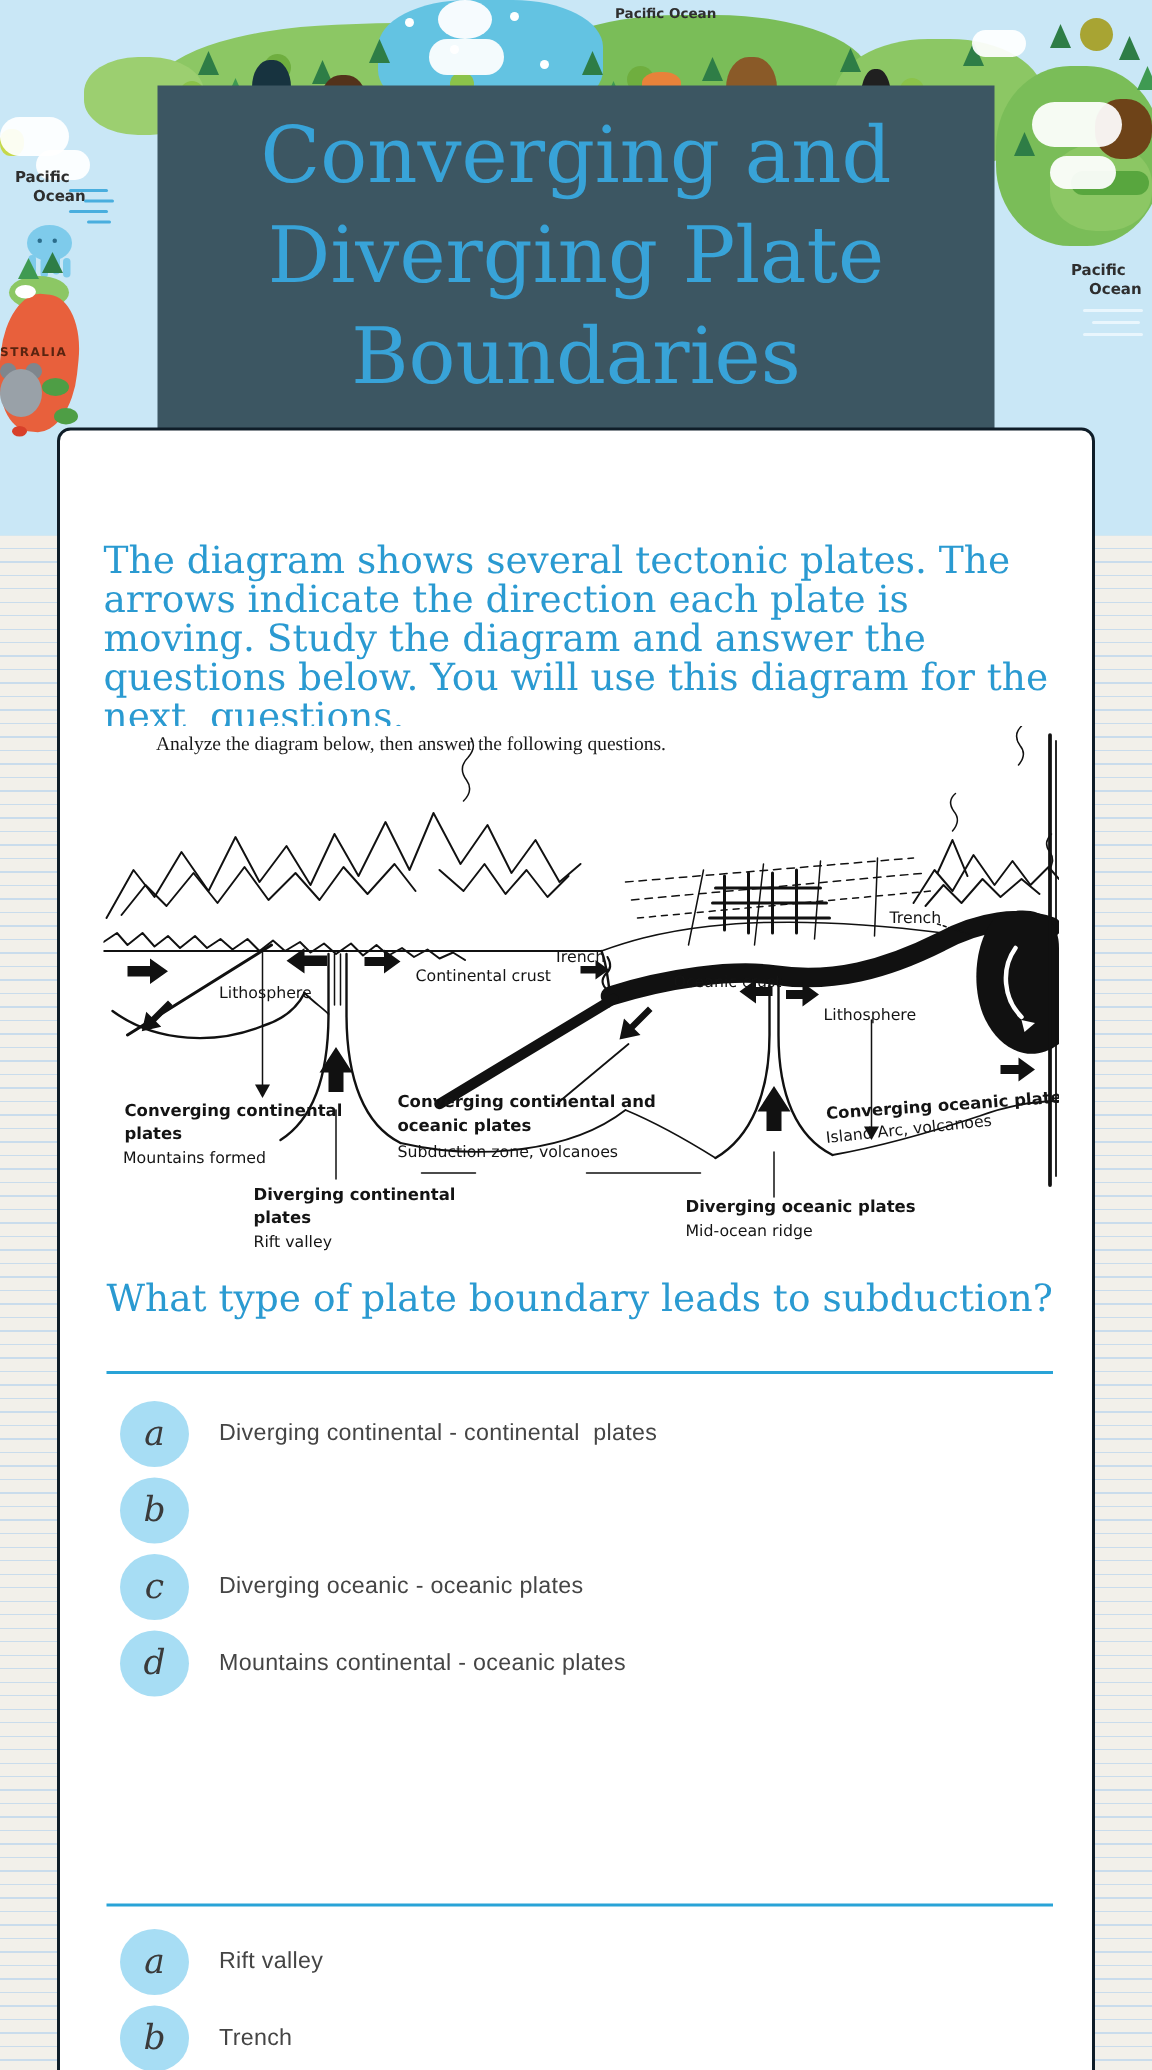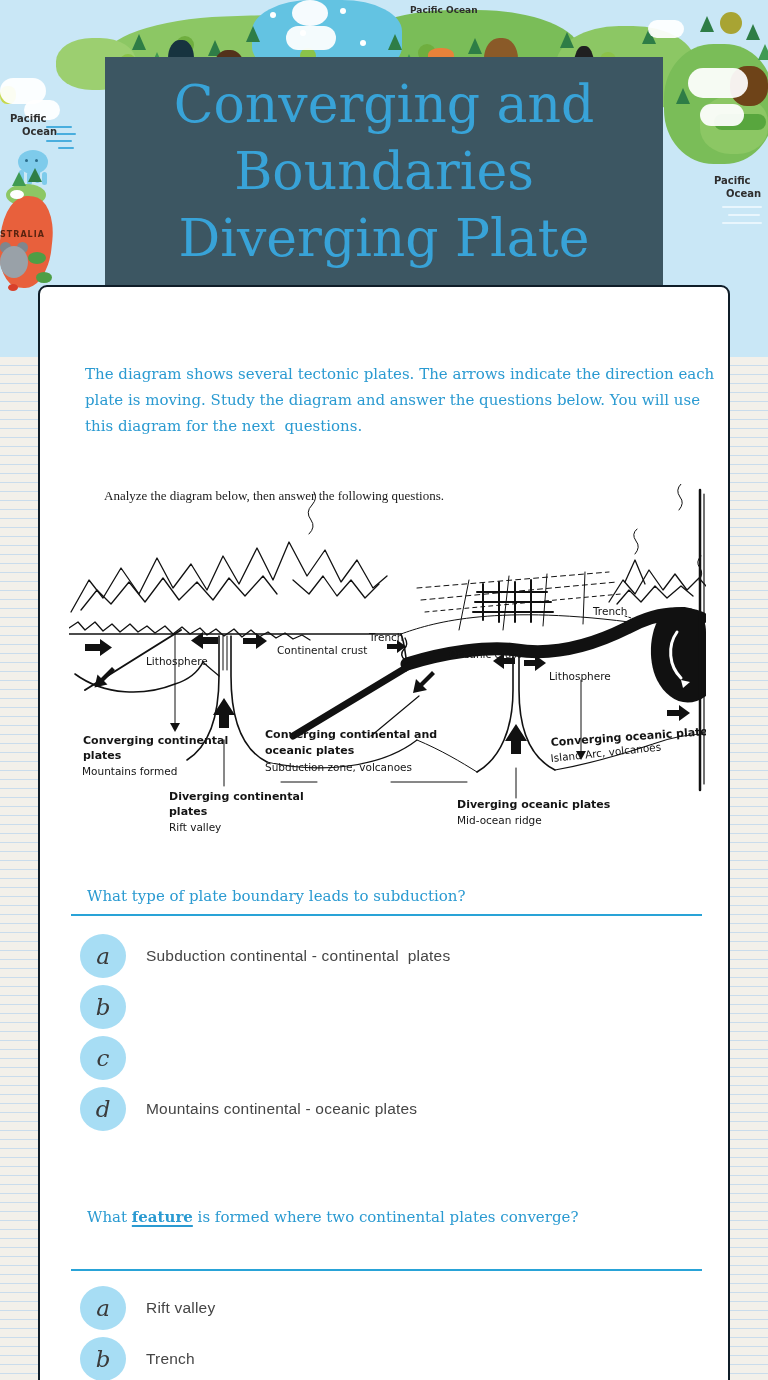--- a/index.html
+++ b/index.html
@@ -34,21 +34,21 @@
   
   .titlebox{position:absolute;left:105px;top:57px;width:558px;height:246px;background:#3c5662;z-index:3;}
   .title{color:#38a3d8;font-family:"DejaVu Serif","Liberation Serif",serif;font-size:52px;line-height:67px;text-align:center;padding-top:14px;}
   
   .card{
     position:absolute;left:38px;top:285px;width:692px;height:1200px;box-sizing:border-box;
     background:#fff;border:2px solid #0f1d28;border-radius:9px;z-index:4;
   }
   .intro,.qhead{
     position:absolute;font-family:"DejaVu Serif","Liberation Serif",serif;
-    font-size:15px;line-height:26px;color:#2a9ad1;white-space:pre-wrap;margin-left:16px;
+    font-size:25px;line-height:26px;color:#2a9ad1;white-space:pre-wrap;
   }
   .intro{left:29px;top:74px;width:640px;}
   .qhead .em{font-weight:bold;text-decoration:underline;text-decoration-thickness:2px;text-underline-offset:3px;}
   .rule{position:absolute;left:31px;width:631px;height:2px;background:#29a3d7;}
   .opts{position:absolute;left:40px;}
   .opt{display:flex;align-items:center;height:45px;margin-bottom:6px;}
   .bullet{
     width:46px;height:44px;border-radius:50%;background:#a7ddf4;flex:0 0 46px;
     display:flex;align-items:center;justify-content:center;
     font-family:"DejaVu Serif",serif;font-style:italic;font-size:23px;color:#3a3a3a;
@@ -157,22 +157,22 @@
     <div class="body"></div>
   </div>
   <div class="blob" style="left:28px;top:252px;width:18px;height:12px;background:#4e9e45;border-radius:50%;"></div>
   <div class="blob" style="left:36px;top:272px;width:16px;height:11px;background:#4e9e45;border-radius:50%;"></div>
   <div class="blob" style="left:8px;top:284px;width:10px;height:7px;background:#d8402a;border-radius:50%;"></div>
 </div>
 
 <div class="titlebox">
   <div class="title">
     <div>Converging and</div>
+    <div>Diverging Plate</div>
     <div>Boundaries</div>
-    <div>Diverging Plate</div>
   </div>
 </div>
 
 <div class="card">
 
   <div class="intro">The diagram shows several tectonic plates. The arrows indicate the direction each plate is moving. Study the diagram and answer the questions below. You will use this diagram for the next  questions.</div>
 
   <svg class="diagram" viewBox="0 0 637 352" xmlns="http://www.w3.org/2000/svg">
     <g stroke="#111" fill="none" stroke-width="1.3" stroke-linejoin="round" stroke-linecap="round">
       <path d="M2,128 L20,96 34,114 52,84 70,110 88,74 104,104 122,80 138,106 154,72 170,100 188,64 204,96 220,58 238,92 256,66 272,98 288,76 304,104 318,92"></path>
@@ -254,40 +254,40 @@
     <text class="dlab2" x="100" y="347">Rift valley</text>
     <text class="dlab" x="196" y="254">Converging continental and</text>
     <text class="dlab" x="196" y="270">oceanic plates</text>
     <text class="dlab2" x="196" y="287">Subduction zone, volcanoes</text>
     <text class="dlab" x="388" y="324">Diverging oceanic plates</text>
     <text class="dlab2" x="388" y="340">Mid-ocean ridge</text>
     <text class="dlab" x="482" y="262" transform="rotate(-4 482 262)">Converging oceanic plates</text>
     <text class="dlab2" x="482" y="278" transform="rotate(-6 482 278)">Island Arc, volcanoes</text>
   </svg>
 
-  <div class="qhead" style="left:31px;top:596px;width:640px;">What type of plate boundary leads to subduction?</div>
+  <div class="qhead" style="left:31px;top:566px;width:640px;">What type of plate boundary leads to subduction?</div>
   <div class="rule" style="top:627px;"></div>
   <div class="opts" style="top:646px;">
     <div class="opt">
       <div class="bullet">a</div>
-      <div class="optlabel">Subduction continental - continental  plates</div>
+      <div class="optlabel">Diverging continental - continental  plates</div>
     </div>
     <div class="opt">
       <div class="bullet">b</div>
     </div>
     <div class="opt">
       <div class="bullet">c</div>
+      <div class="optlabel">Diverging oceanic - oceanic plates</div>
     </div>
     <div class="opt">
       <div class="bullet">d</div>
       <div class="optlabel">Mountains continental - oceanic plates</div>
     </div>
   </div>
 
-  <div class="qhead" style="left:31px;top:917px;width:600px;"><span>What </span><span class="em">feature</span><span> is formed where two continental plates converge?</span></div>
   <div class="rule" style="top:982px;"></div>
   <div class="opts" style="top:998px;">
     <div class="opt">
       <div class="bullet">a</div>
       <div class="optlabel">Rift valley</div>
     </div>
     <div class="opt">
       <div class="bullet">b</div>
       <div class="optlabel">Trench</div>
     </div>

